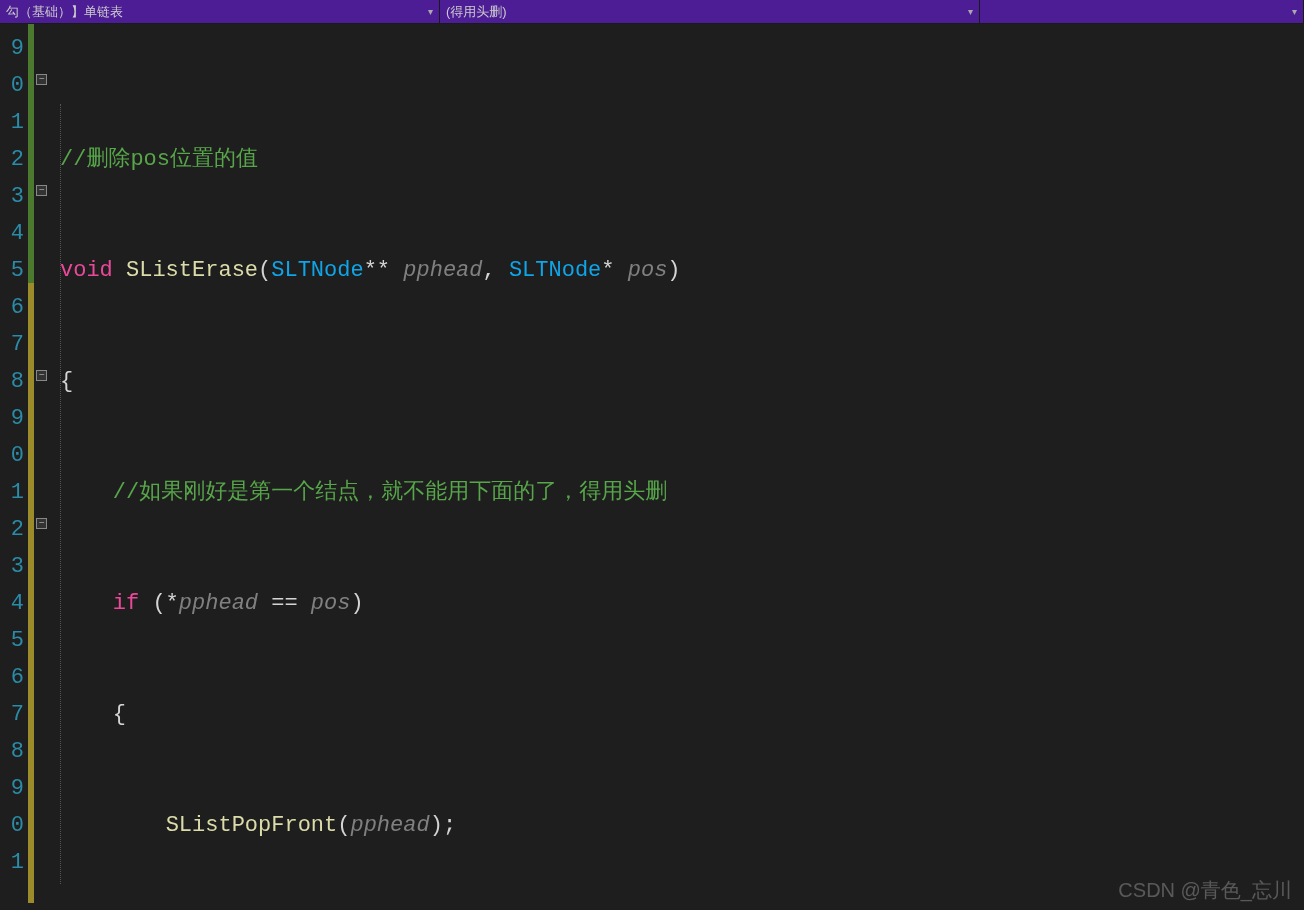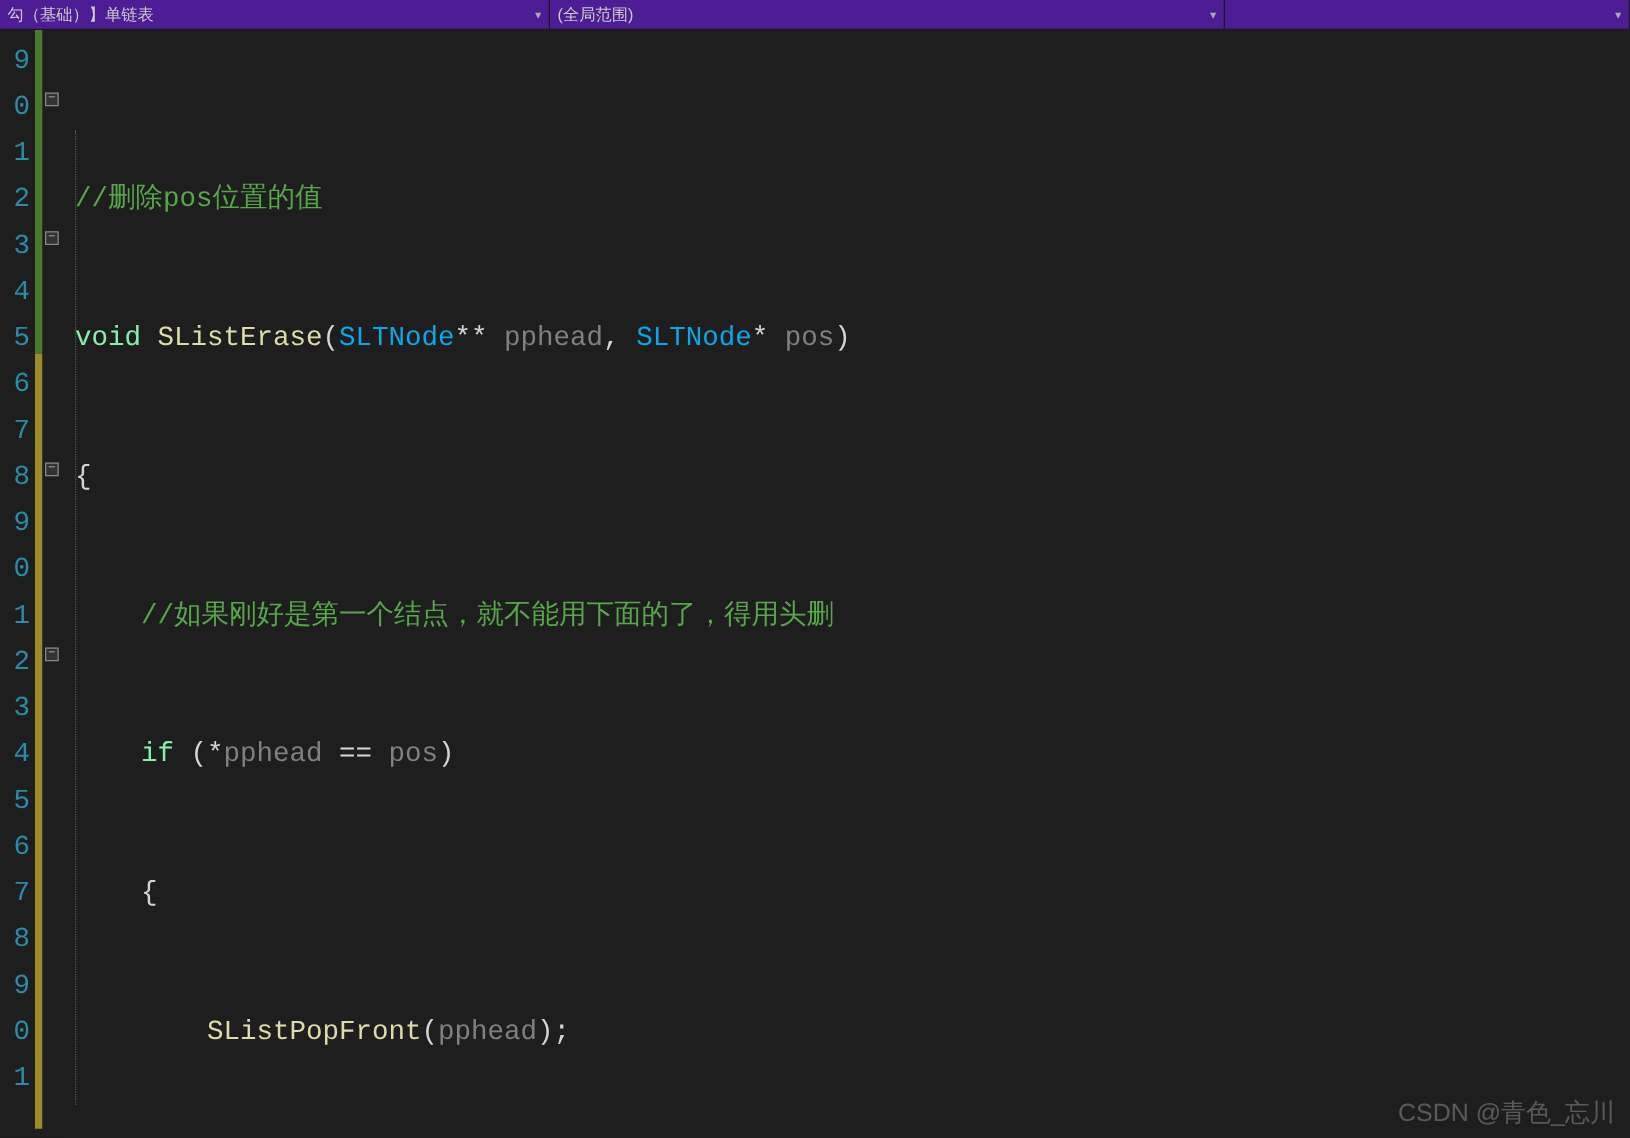--- a/index.html
+++ b/index.html
@@ -66,24 +66,24 @@
   .change-bar .yellow { background:#9b8b2a;}
   .code {
     flex: 1;
     padding-top: 6px;
     padding-left: 8px;
     line-height: 37px;
     white-space: pre;
     position: relative;
   }
   .line { height:37px; display:flex; align-items:center; white-space:pre;}
-  .c-kw { color:#86efac; }       
+  .c-kw { color:#ec4899; }       
   .c-type { color:#0ea5e9; }     
   .c-fn { color:#dcdcaa; }
-  .c-param { color:#808080; }    
+  .c-param { color:#808080;font-style:italic; }    
   .c-op { color:#d4d4d4; }
   .c-punct { color:#d4d4d4; }
   .c-cmt { color:#57a64a; }
   .brace-line { position:absolute; border-left:1px dotted #555;}
   .watermark {
     position: absolute;
     right: 12px;
     bottom: 6px;
     color: rgba(200,200,200,0.35);
     font-family: "Microsoft YaHei", sans-serif;
@@ -93,21 +93,21 @@
 </style>
 </head>
 <body>
 
 <div class="top-bar">
   <div class="dropdown wide1">
     <span>勾（基础）】单链表</span>
     <span class="arrow">▾</span>
   </div>
   <div class="dropdown wide2">
-    <span>(全局范围)</span>
+    <span>(得用头删)</span>
     <span class="arrow">▾</span>
   </div>
   <div class="dropdown" style="flex:1">
     <span class="arrow">▾</span>
   </div>
 </div>
 
 <div class="editor">
   <div class="gutter">
     <div class="ln">9</div>

